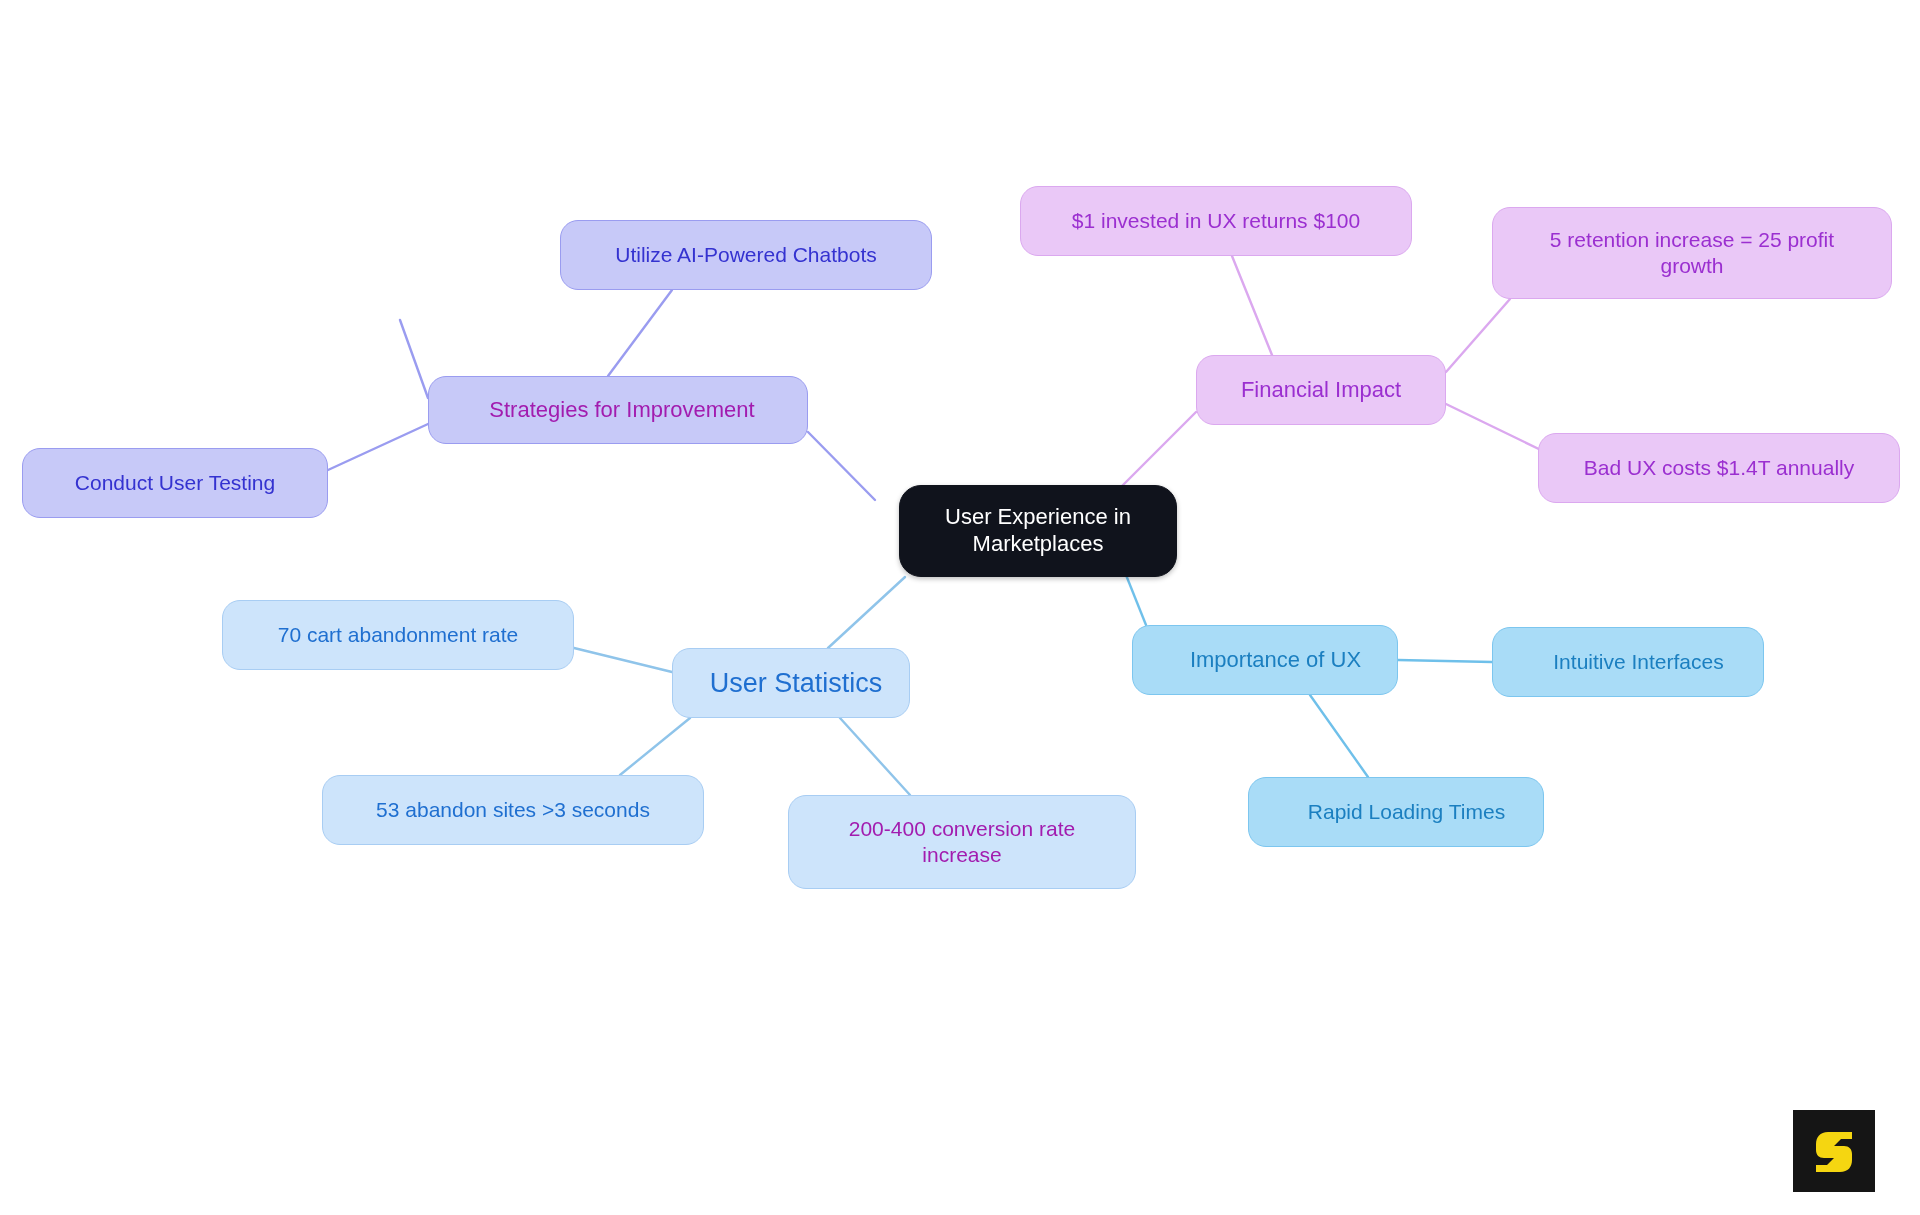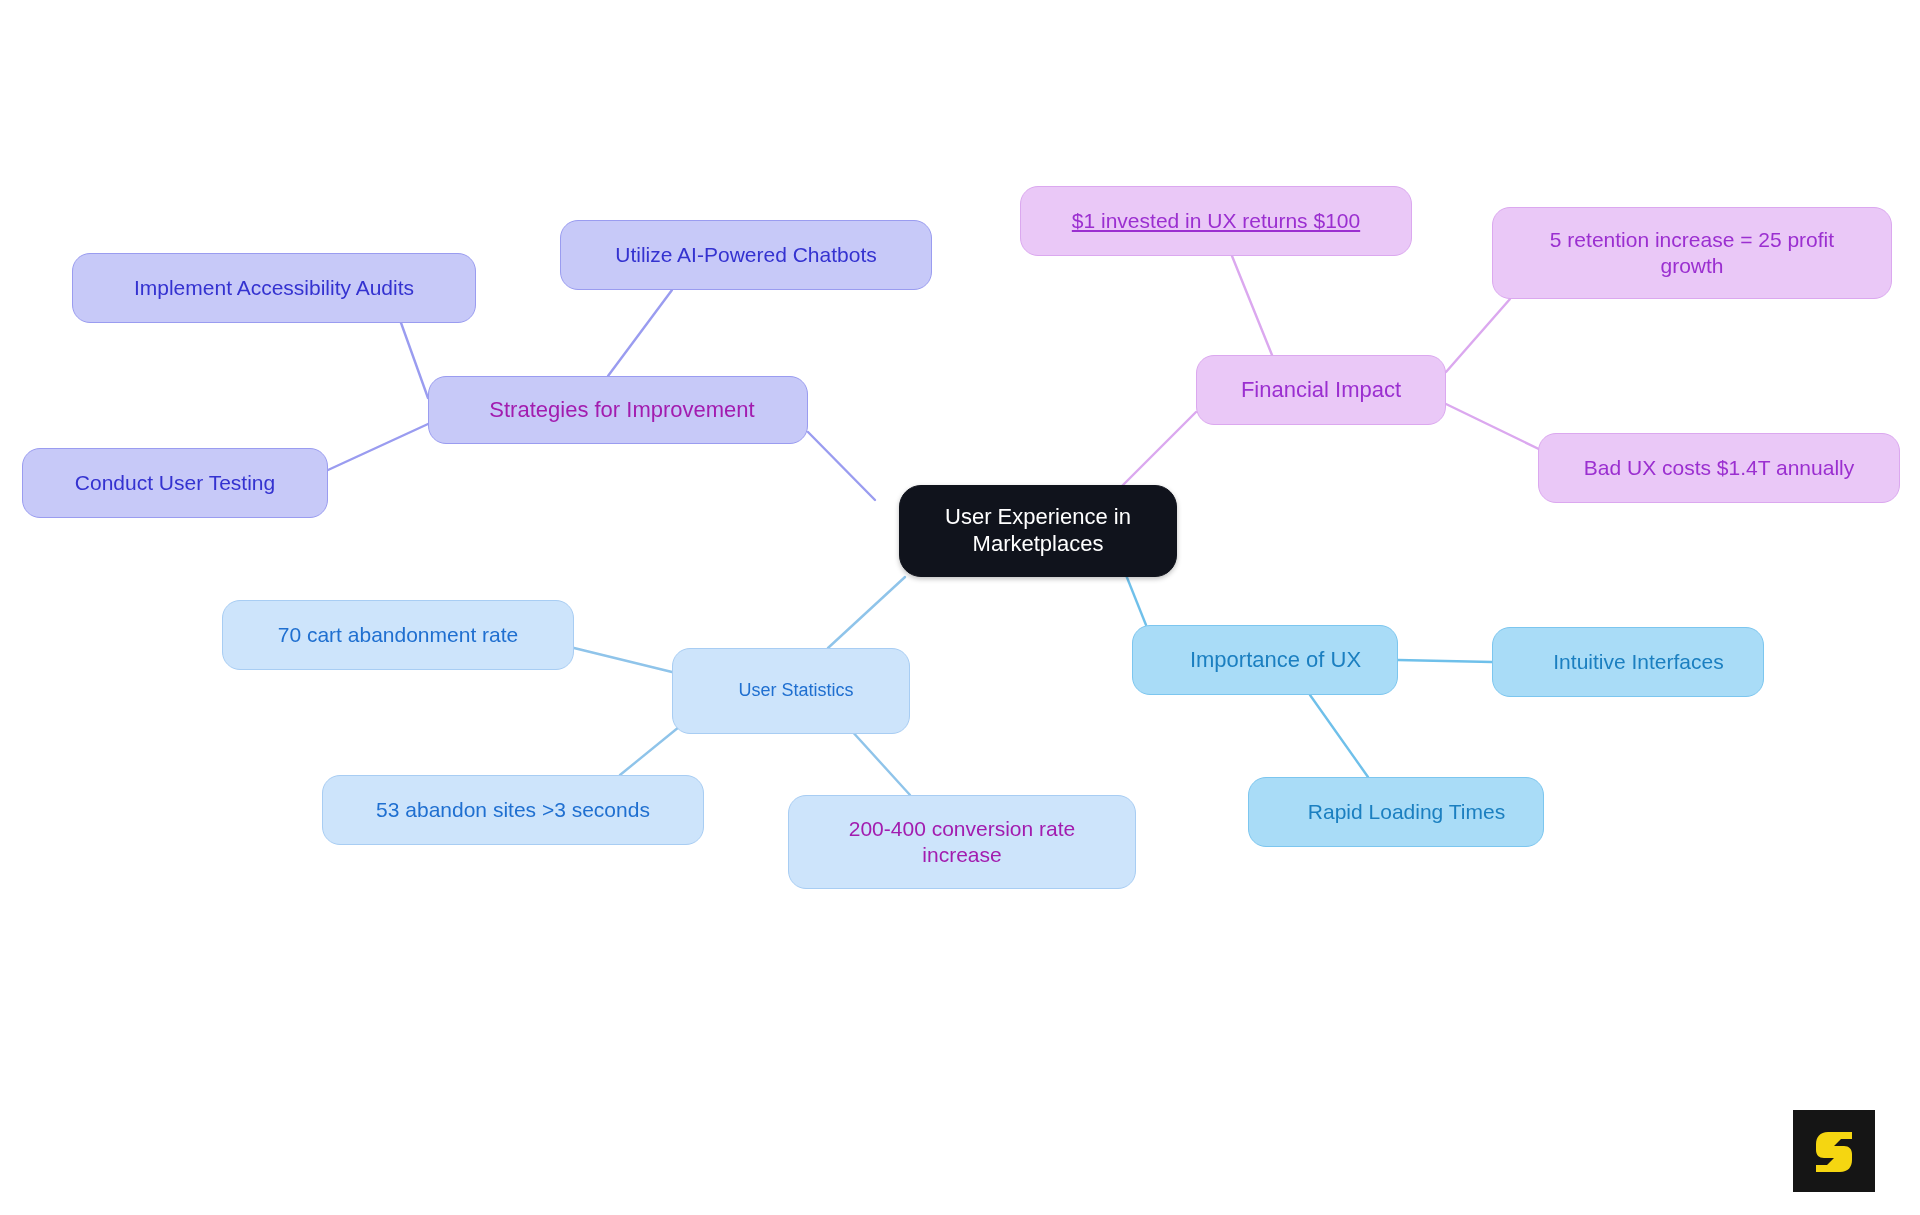--- a/index.html
+++ b/index.html
@@ -96,31 +96,30 @@
       <line x1="840" y1="718" x2="910" y2="795" stroke="#8fc4ea" stroke-width="2.4" stroke-linecap="round"></line>
       <line x1="1120" y1="560" x2="1146" y2="625" stroke="#6fc0ea" stroke-width="2.4" stroke-linecap="round"></line>
       <line x1="1398" y1="660" x2="1492" y2="662" stroke="#6fc0ea" stroke-width="2.4" stroke-linecap="round"></line>
       <line x1="1310" y1="695" x2="1368" y2="777" stroke="#6fc0ea" stroke-width="2.4" stroke-linecap="round"></line>
     </svg>
 
   <div class="node root" id="node-root" style="left: 875px; top: 485px; width: 278px; height: 92px; font-size: 22px; margin-left: 24px;">User Experience in
 Marketplaces</div>
 
   <div class="node violet" id="node-strategies" style="left: 428px; top: 376px; width: 380px; height: 68px; font-size: 22px; background: rgb(199, 201, 248); border-color: rgb(154, 156, 240); color: #a21caf; padding-left: 22px;">Strategies for Improvement</div>
-  <div class="node violet" id="node-accessibility-audits" style="left: 72px; top: 253px; width: 404px; height: 70px; font-size: 21px; background: rgb(199, 201, 248); border-color: rgb(154, 156, 240); color: rgb(52, 50, 208);">Implement Accessibility Audits</div>
   <div class="node violet" id="node-ai-chatbots" style="left: 560px; top: 220px; width: 372px; height: 70px; font-size: 21px; background: rgb(199, 201, 248); border-color: rgb(154, 156, 240); color: rgb(52, 50, 208);">Utilize AI-Powered Chatbots</div>
   <div class="node violet" id="node-user-testing" style="left: 22px; top: 448px; width: 306px; height: 70px; font-size: 21px; background: rgb(199, 201, 248); border-color: rgb(154, 156, 240); color: rgb(52, 50, 208);">Conduct User Testing</div>
 
   <div class="node purple" id="node-financial-impact" style="left: 1196px; top: 355px; width: 250px; height: 70px; font-size: 22px; background: rgb(234, 200, 247); border-color: rgb(219, 168, 239); color: rgb(155, 47, 208);">Financial Impact</div>
-  <div class="node purple" id="node-ux-returns" style="left: 1020px; top: 186px; width: 392px; height: 70px; font-size: 21px; background: rgb(234, 200, 247); border-color: rgb(219, 168, 239); color: rgb(155, 47, 208); text-decoration: underline;">$1 invested in UX returns $100</div>
+  <div class="node purple" id="node-ux-returns" style="left: 1020px; top: 186px; width: 392px; height: 70px; font-size: 21px; background: rgb(234, 200, 247); border-color: rgb(219, 168, 239); color: rgb(155, 47, 208);">$1 invested in UX returns $100</div>
   <div class="node purple" id="node-retention-growth" style="left: 1492px; top: 207px; width: 400px; height: 92px; font-size: 21px; background: rgb(234, 200, 247); border-color: rgb(219, 168, 239); color: rgb(155, 47, 208);">5 retention increase = 25 profit
 growth</div>
   <div class="node purple" id="node-bad-ux-cost" style="left: 1538px; top: 433px; width: 362px; height: 70px; font-size: 21px; background: rgb(234, 200, 247); border-color: rgb(219, 168, 239); color: rgb(155, 47, 208);">Bad UX costs $1.4T annually</div>
 
-  <div class="node blue-light" id="node-user-statistics" style="left: 672px; top: 648px; width: 238px; height: 86px; font-size: 18px; background: rgb(205, 228, 251); border-color: rgb(168, 205, 243); color: rgb(31, 111, 208); padding-left: 24px;">User Statistics</div>
+  <div class="node blue-light" id="node-user-statistics" style="left: 672px; top: 648px; width: 238px; height: 70px; font-size: 27px; background: rgb(205, 228, 251); border-color: rgb(168, 205, 243); color: rgb(31, 111, 208); padding-left: 24px;">User Statistics</div>
   <div class="node blue-light" id="node-cart-abandonment" style="left: 222px; top: 600px; width: 352px; height: 70px; font-size: 21px; background: rgb(205, 228, 251); border-color: rgb(168, 205, 243); color: rgb(31, 111, 208);">70 cart abandonment rate</div>
   <div class="node blue-light" id="node-abandon-3-seconds" style="left: 322px; top: 775px; width: 382px; height: 70px; font-size: 21px; background: rgb(205, 228, 251); border-color: rgb(168, 205, 243); color: rgb(31, 111, 208);">53 abandon sites &gt;3 seconds</div>
   <div class="node blue-light" id="node-conversion-increase" style="left: 788px; top: 795px; width: 348px; height: 94px; font-size: 21px; background: rgb(205, 228, 251); border-color: rgb(168, 205, 243); color: #a21caf;">200-400 conversion rate
 increase</div>
 
   <div class="node blue-sky" id="node-importance-of-ux" style="left: 1132px; top: 625px; width: 266px; height: 70px; font-size: 22px; background: rgb(169, 220, 247); border-color: rgb(124, 198, 239); color: rgb(27, 127, 192);">Importance of UX</div>
   <div class="node blue-sky" id="node-intuitive-interfaces" style="left: 1492px; top: 627px; width: 272px; height: 70px; font-size: 21px; background: rgb(169, 220, 247); border-color: rgb(124, 198, 239); color: rgb(27, 127, 192);">Intuitive Interfaces</div>
   <div class="node blue-sky" id="node-rapid-loading" style="left: 1248px; top: 777px; width: 296px; height: 70px; font-size: 21px; background: rgb(169, 220, 247); border-color: rgb(124, 198, 239); color: rgb(27, 127, 192);">Rapid Loading Times</div>
 
   <div id="logo">

